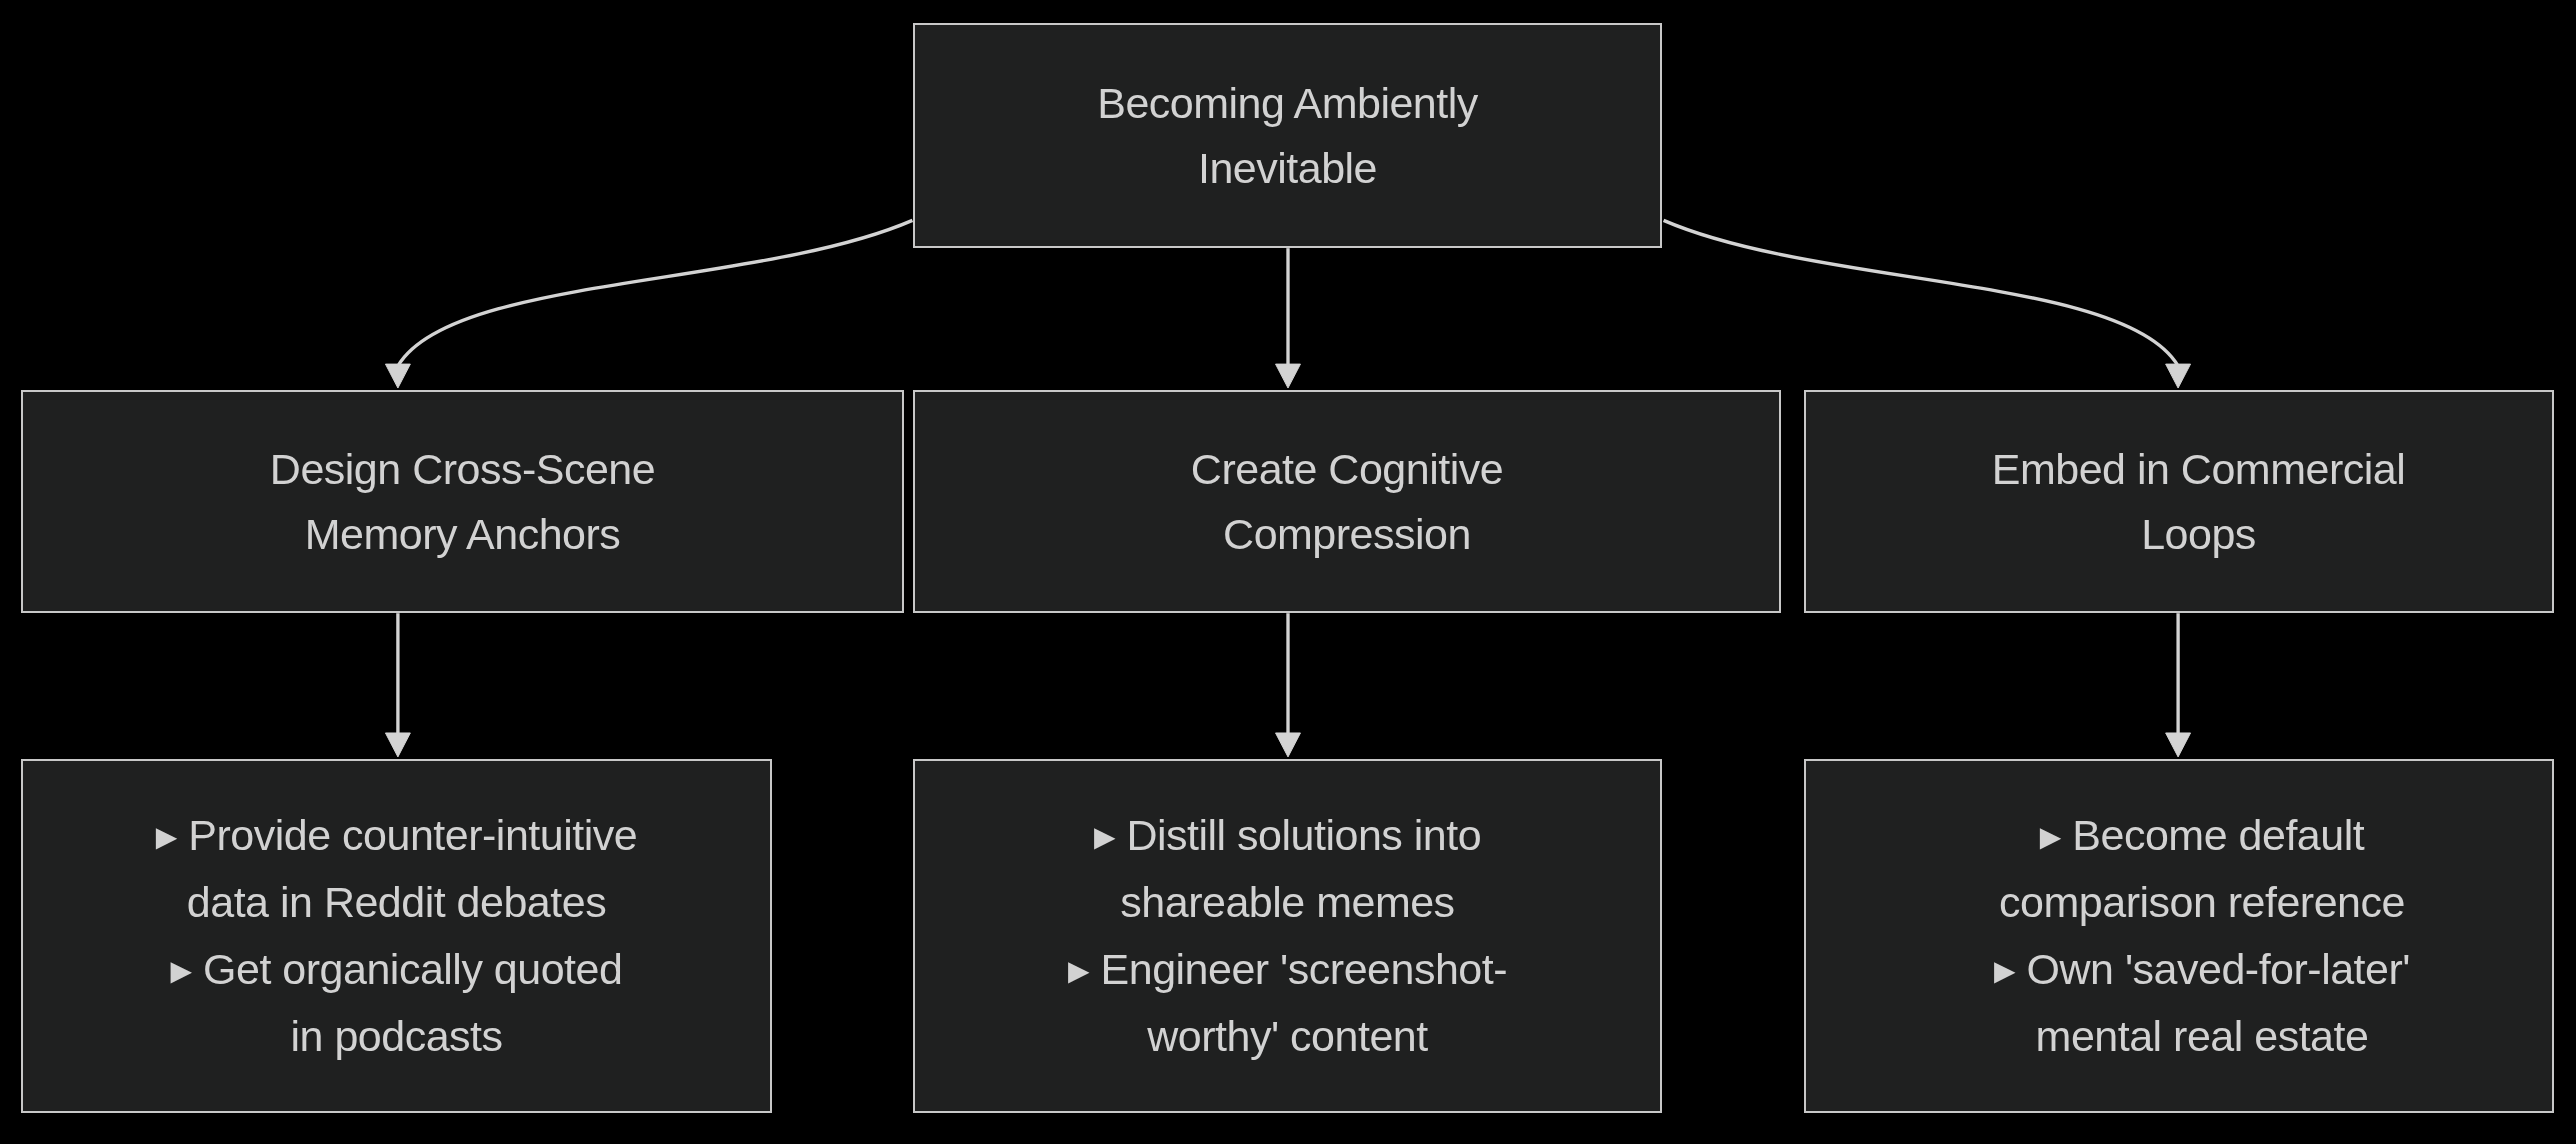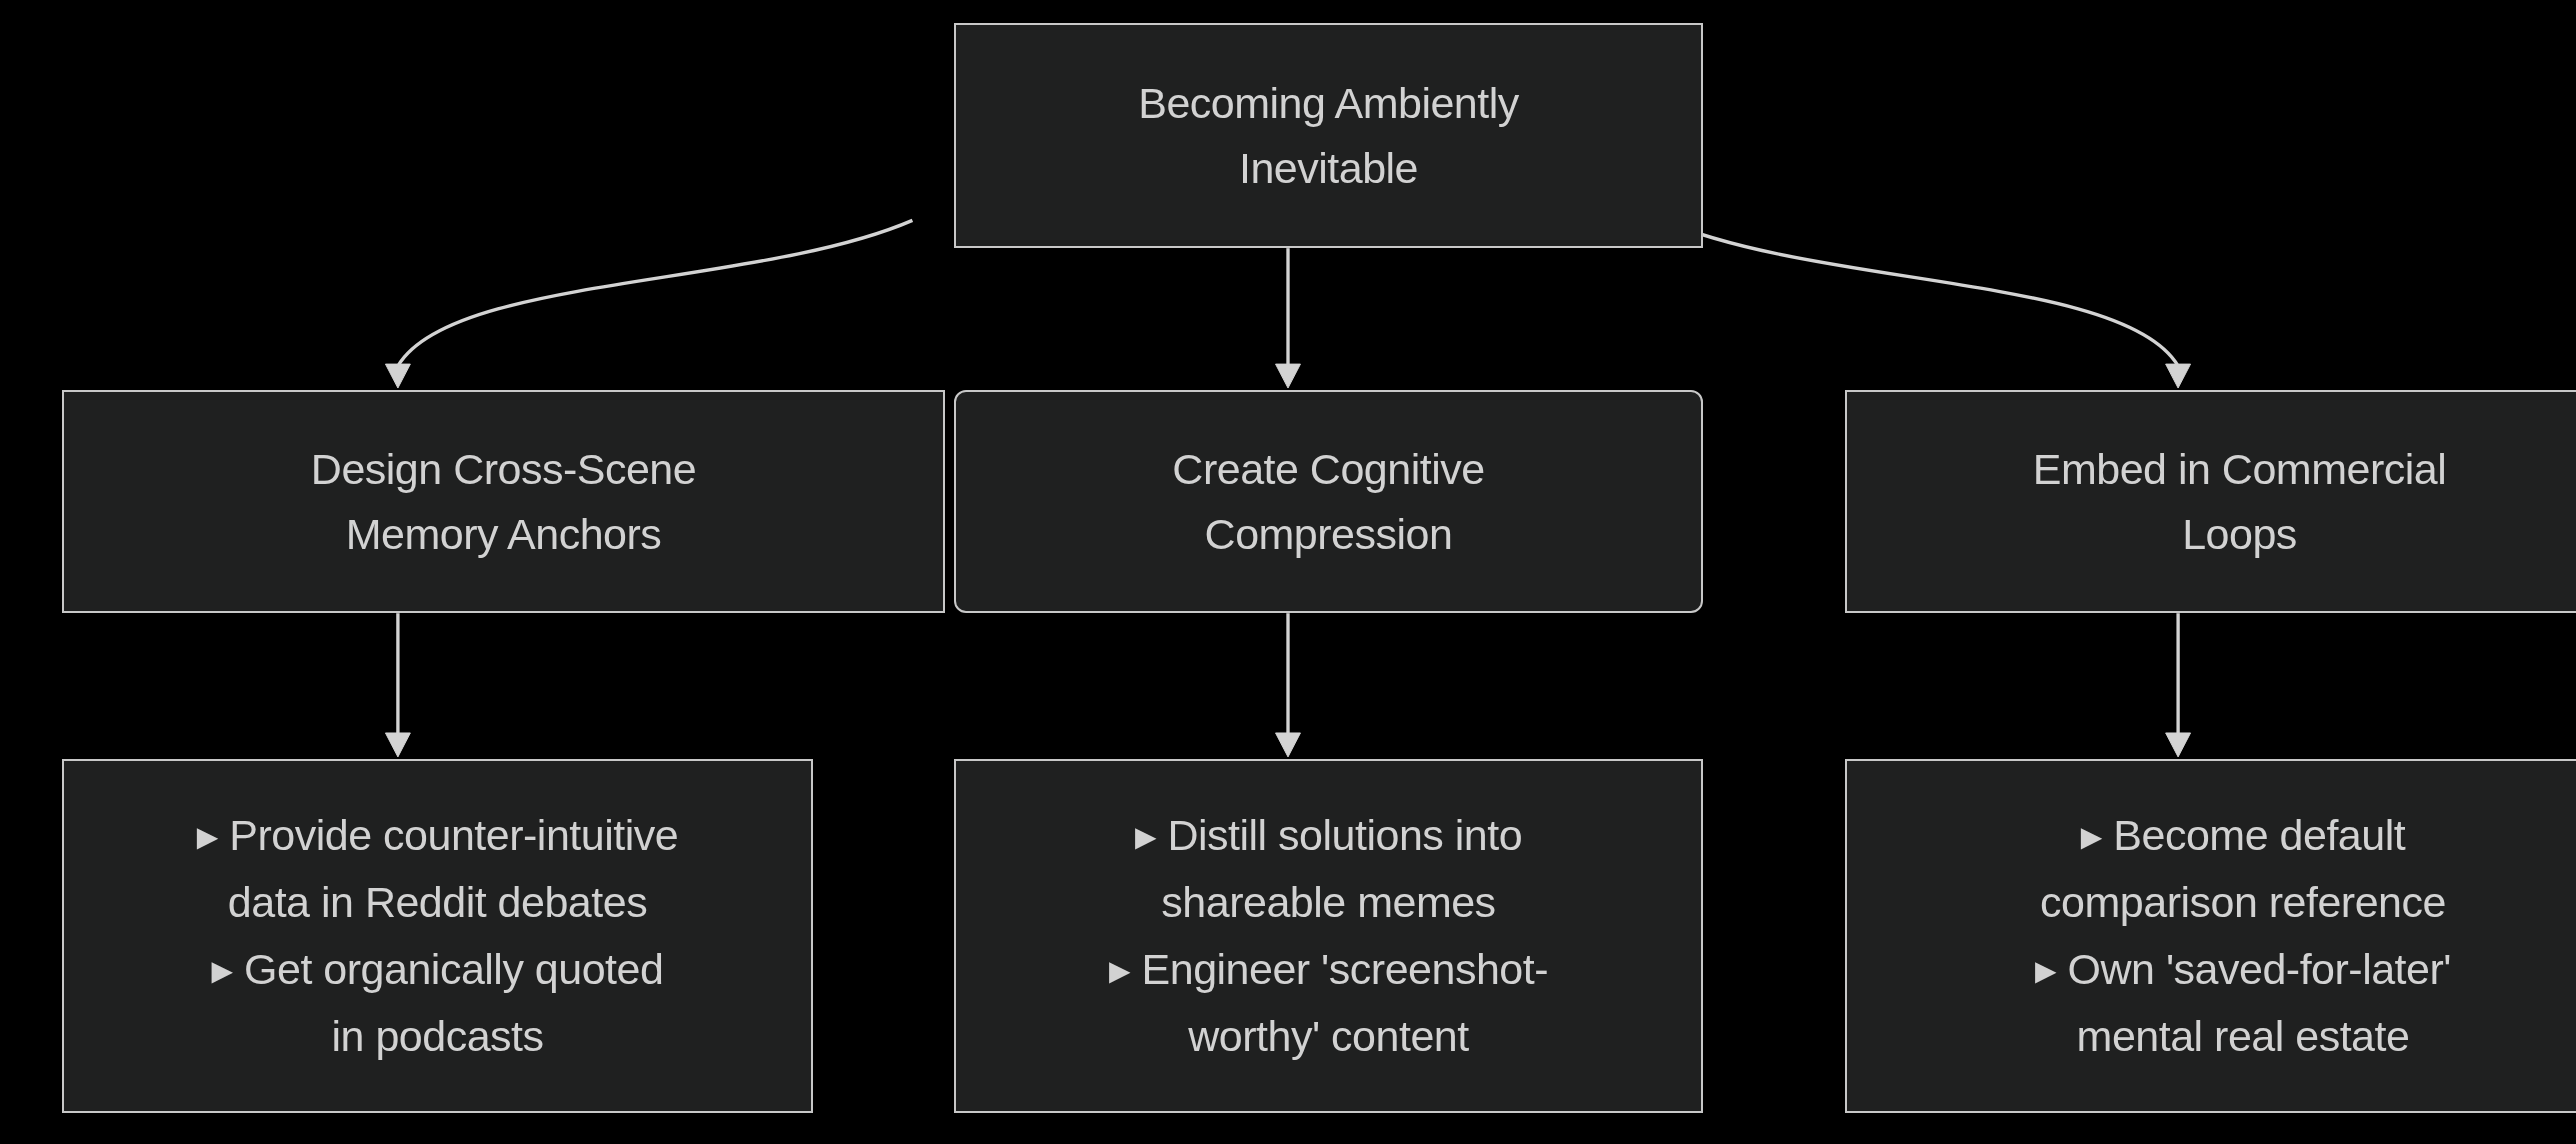--- a/index.html
+++ b/index.html
@@ -48,21 +48,20 @@
     color: var(--text);
     display: flex;
     align-items: center;
     justify-content: center;
     text-align: center;
     white-space: pre-line;
     font-size: 43px;
     line-height: 65px;
     letter-spacing: -0.5px;
     font-weight: 400;
-    margin-left: 41px;
   }
   .node.detail {
     font-size: 43px;
     line-height: 67px;
   }
 </style>
 </head>
 <body>
 
 <div id="canvas">
@@ -93,21 +92,21 @@
       <polygon class="arrowhead" points="2260,765 2286,765 2273,790"></polygon>
     </g>
   </svg>
 
   <div class="node root" style="left:913px; top:23px; width:749px; height:225px;">Becoming Ambiently
 Inevitable</div>
 
   <div class="node branch" style="left:21px; top:390px; width:883px; height:223px;">Design Cross-Scene
 Memory Anchors</div>
 
-  <div class="node branch" style="left:913px; top:390px; width:749px; height:223px;border-radius:12px;">Create Cognitive
+  <div class="node branch" style="left:913px; top:390px; width:868px; height:223px;">Create Cognitive
 Compression</div>
 
   <div class="node branch" style="left:1804px; top:390px; width:750px; height:223px;padding-left:39px;">Embed in Commercial
 Loops</div>
 
   <div class="node detail" style="left:21px; top:759px; width:751px; height:354px;">▸ Provide counter-intuitive
 data in Reddit debates
 ▸ Get organically quoted
 in podcasts</div>
 

